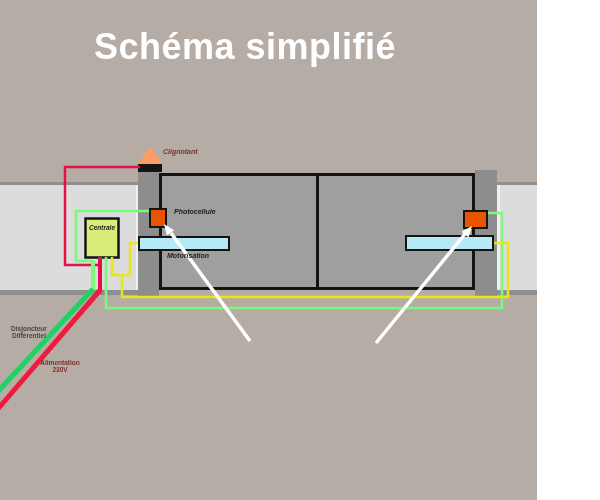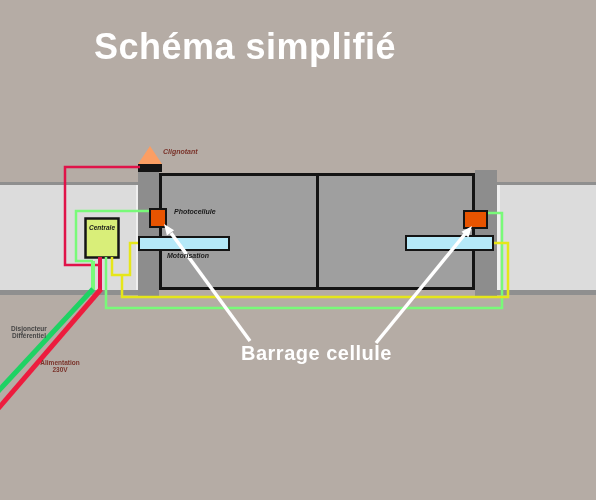--- a/index.html
+++ b/index.html
@@ -1,18 +1,18 @@
 <!DOCTYPE html>
 <html style="--c-background: #b5aca5; --c-wall: #dcdcdc; --c-wall_edge: #8f8f8f; --c-pillar: #8d8d8d; --c-gate: #9f9f9f; --c-gate_border: #141414; --c-beacon: #fb9e63; --c-photocell: #e85400; --c-arm: #b5e9f8; --c-control_box: #d9ee79; --c-wire_red: #e01349; --c-wire_green: #79fa79; --c-wire_yellow: #e6e619; --c-cable_green: #1fd264; --c-cable_red: #ed1c3e; --c-label_maroon: #7a332a; --c-label_dark: #454545; --c-text_white: #ffffff;"><head>
 <meta charset="utf-8">
 <style>
   html,body{margin:0;padding:0;}
   .stage{
     position:relative;
-    width:596px;height:500px;
+    width:537px;height:500px;
     overflow:hidden;
     background:var(--c-background,#b5aca5);
     font-family:"Liberation Sans", sans-serif;
     text-decoration:underline;
   }
   .stage svg{position:absolute;left:0;top:0;}
   .lbl{position:absolute;white-space:nowrap;line-height:1.15;}
   .title{
     left:94px;top:26px;
     font-size:36px;font-weight:bold;color:var(--c-text_white,#fff);
@@ -109,14 +109,13 @@
   <div class="lbl disjoncteur">
     <span>Disjoncteur</span><br>
     <span>Différentiel</span>
   </div>
 
   <div class="lbl alimentation">
     <span>Alimentation</span><br>
     <span>230V</span>
   </div>
 
-  <div class="lbl barrage">Barrage cellule</div>
 </div>
 
 </body></html>

